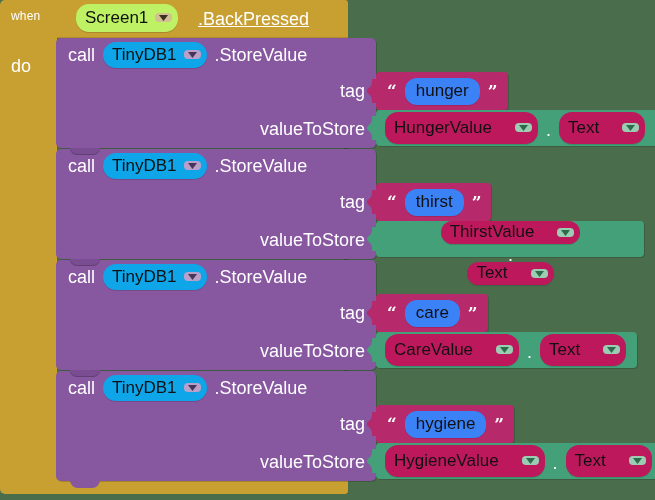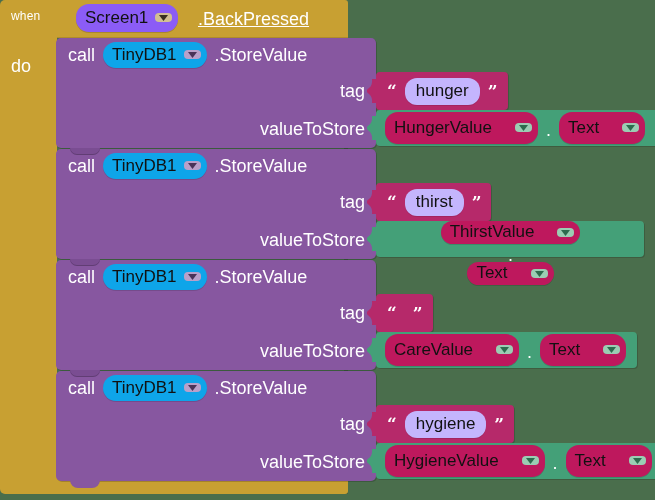--- a/index.html
+++ b/index.html
@@ -102,21 +102,21 @@
     border-radius: 4px;
     padding: 2px 4px 1px 4px;
     line-height: 0;
   }
   .dd .dd-arrow svg { display: block; }
 
   .dd-gold {
     position: absolute;
     left: 76px; top: 4px;
     height: 28px;
-    background: #8b5cf6;
+    background: #bef264;
     box-shadow: 0 1px 0 rgba(0,0,0,0.15);
   }
   .dd-gold .dd-arrow { background: #d2c092; }
 
   
   .call-block {
     position: absolute;
     left: 56px;
     width: 320px;
     background: #8757a0;
@@ -207,21 +207,21 @@
   .quote {
     font-size: 17px;
     color: #ffffff;
     font-weight: bold;
     line-height: 1;
     font-family: "DejaVu Serif", serif;
   }
   .q-open { margin-right: 8px; }
   .q-close { margin-left: 8px; }
   .text-pill {
-    background: #c4b5fd;
+    background: #3b82f6;
     border-radius: 12px;
     padding: 3px 11px 4px 11px;
     font-size: 17px;
     color: #111111;
     white-space: nowrap;
     box-shadow: 0 1px 0 rgba(0,0,0,0.1);
   }
 
   .getter-block {
     background: #3d9970;
@@ -411,20 +411,21 @@
     </div>
   </div>
 
   <div class="val-block text-block" style="left:376px; top:294px;">
     <span class="plug">
       <svg width="10" height="24" viewBox="0 0 10 24">
           <path d="M10 0 L10 24 L5 24 C5 24 6 18 2 15 C-1 13 -1 11 2 9 C6 6 5 0 5 0 Z" fill="#b6296a"></path>
         </svg>
     </span>
     <span class="quote q-open">“</span>
+    <span class="text-pill">care</span>
     <span class="quote q-close">”</span>
   </div>
 
   <div class="val-block getter-block" style="left:376px; top:332px; width:244px;">
     <span class="plug">
       <svg width="10" height="24" viewBox="0 0 10 24">
           <path d="M10 0 L10 24 L5 24 C5 24 6 18 2 15 C-1 13 -1 11 2 9 C6 6 5 0 5 0 Z" fill="#44a078"></path>
         </svg>
     </span>
     <span class="dd dd-green">

